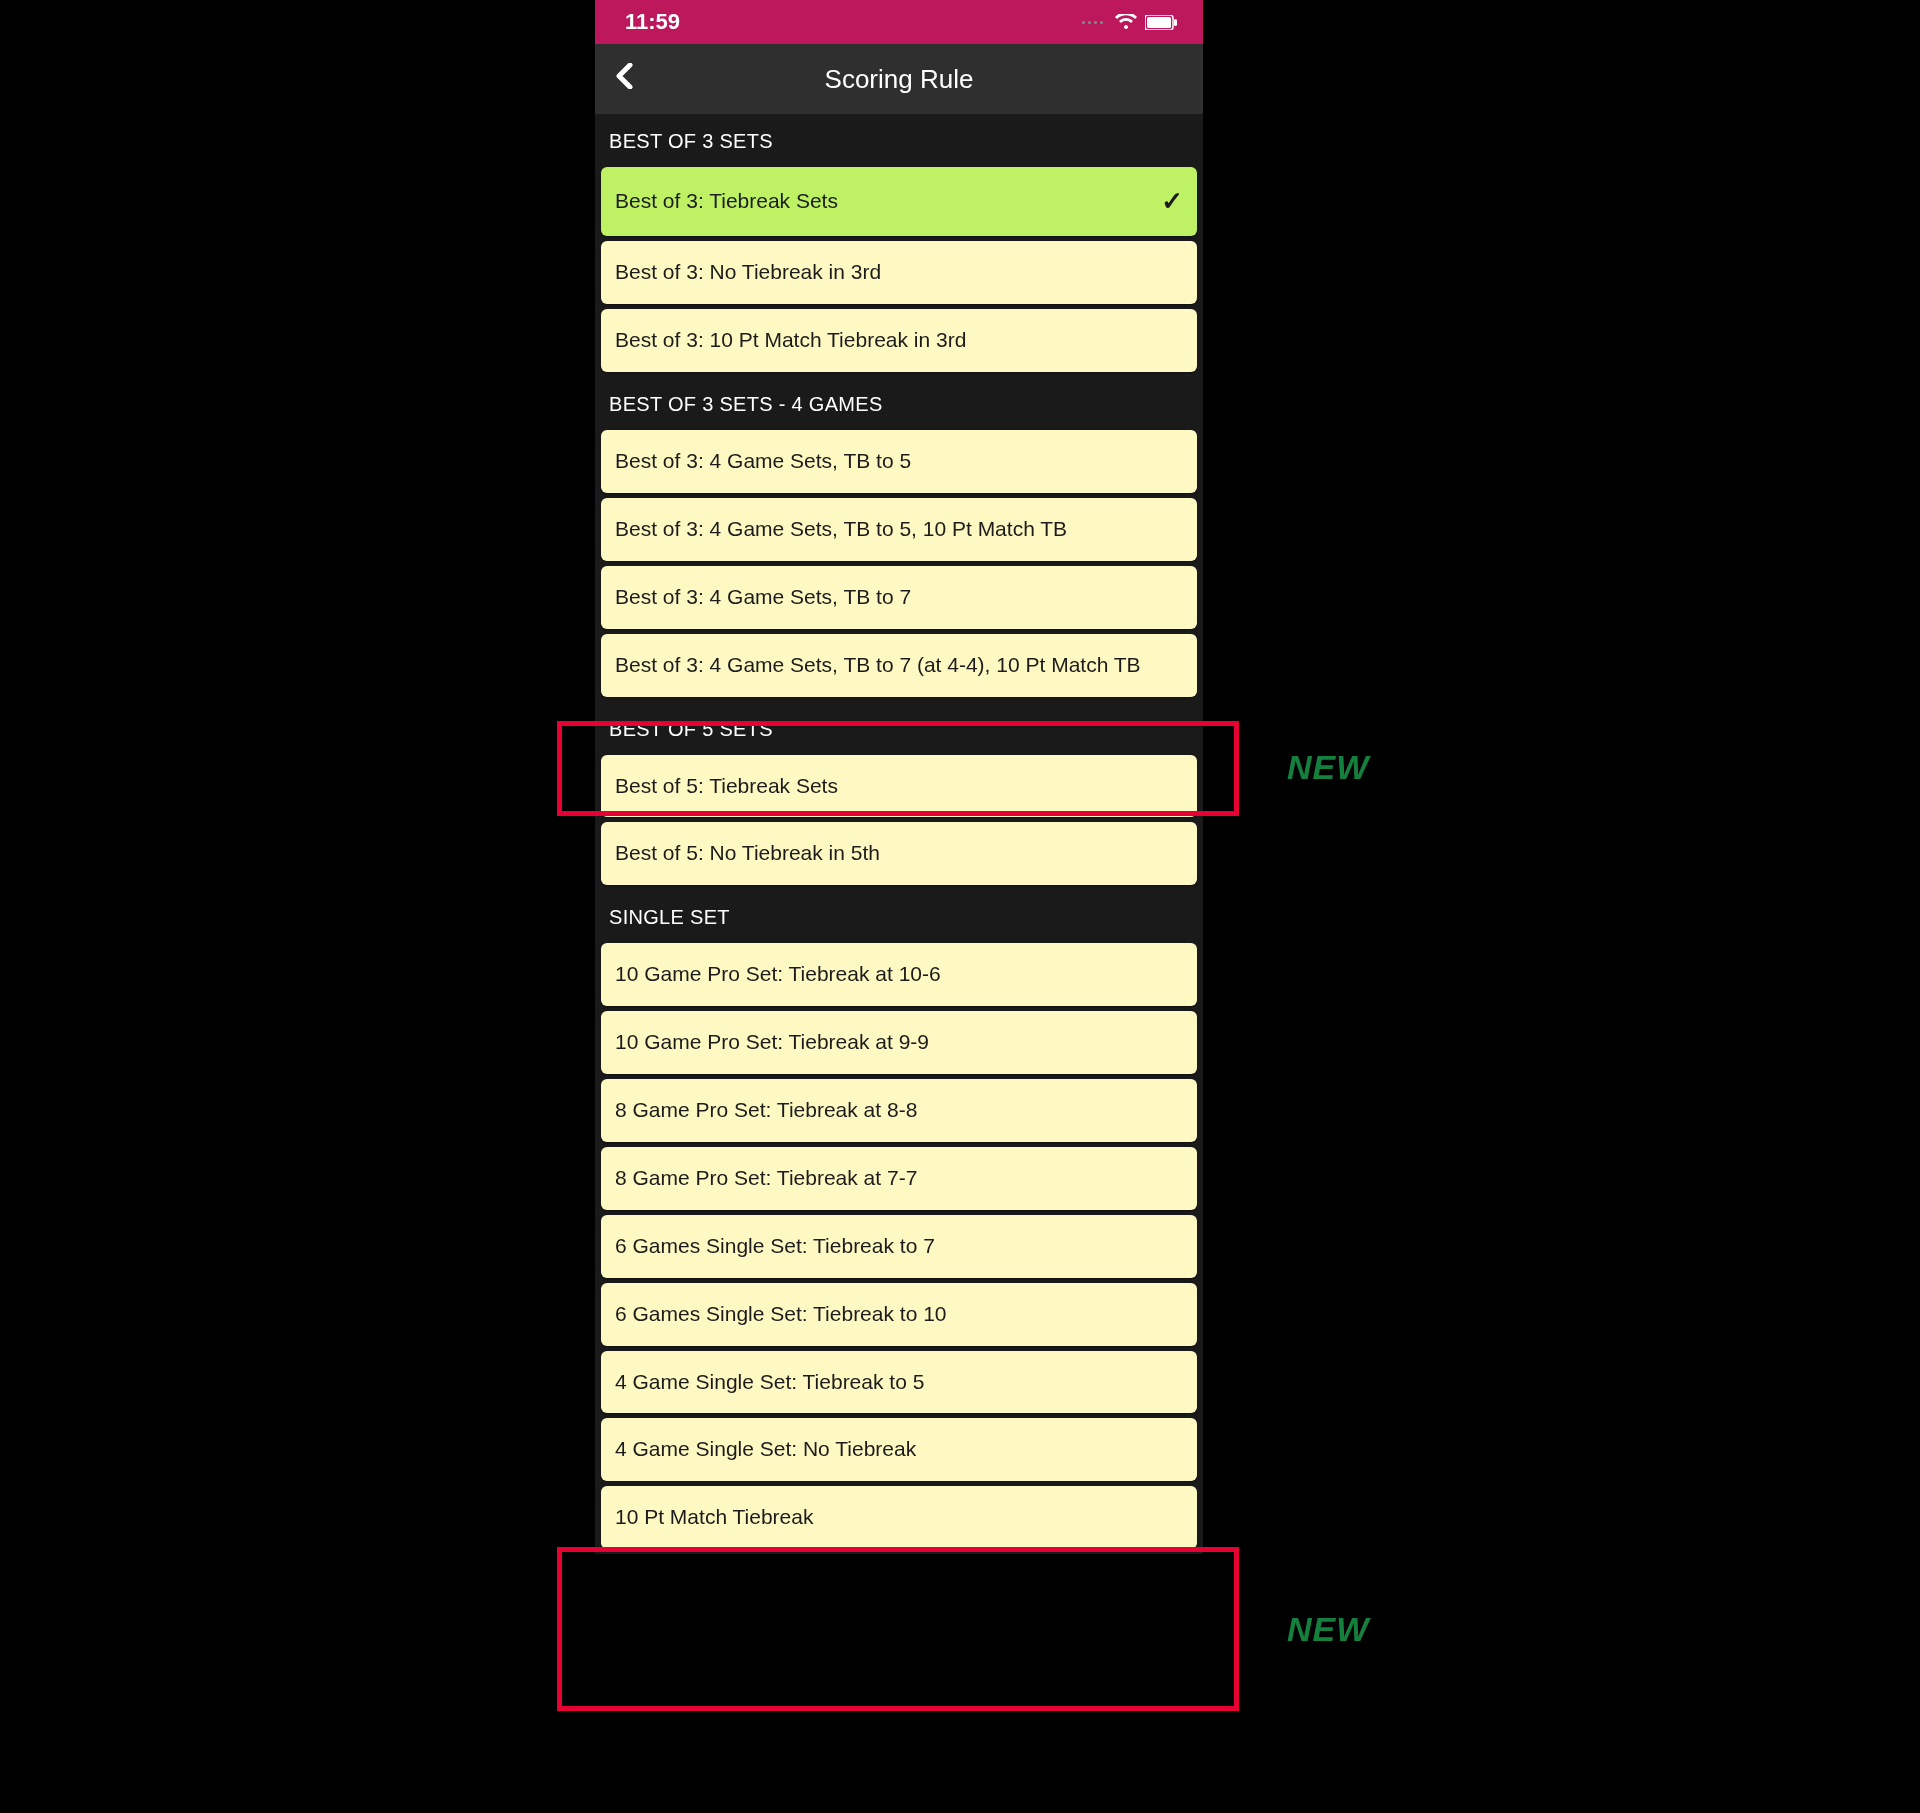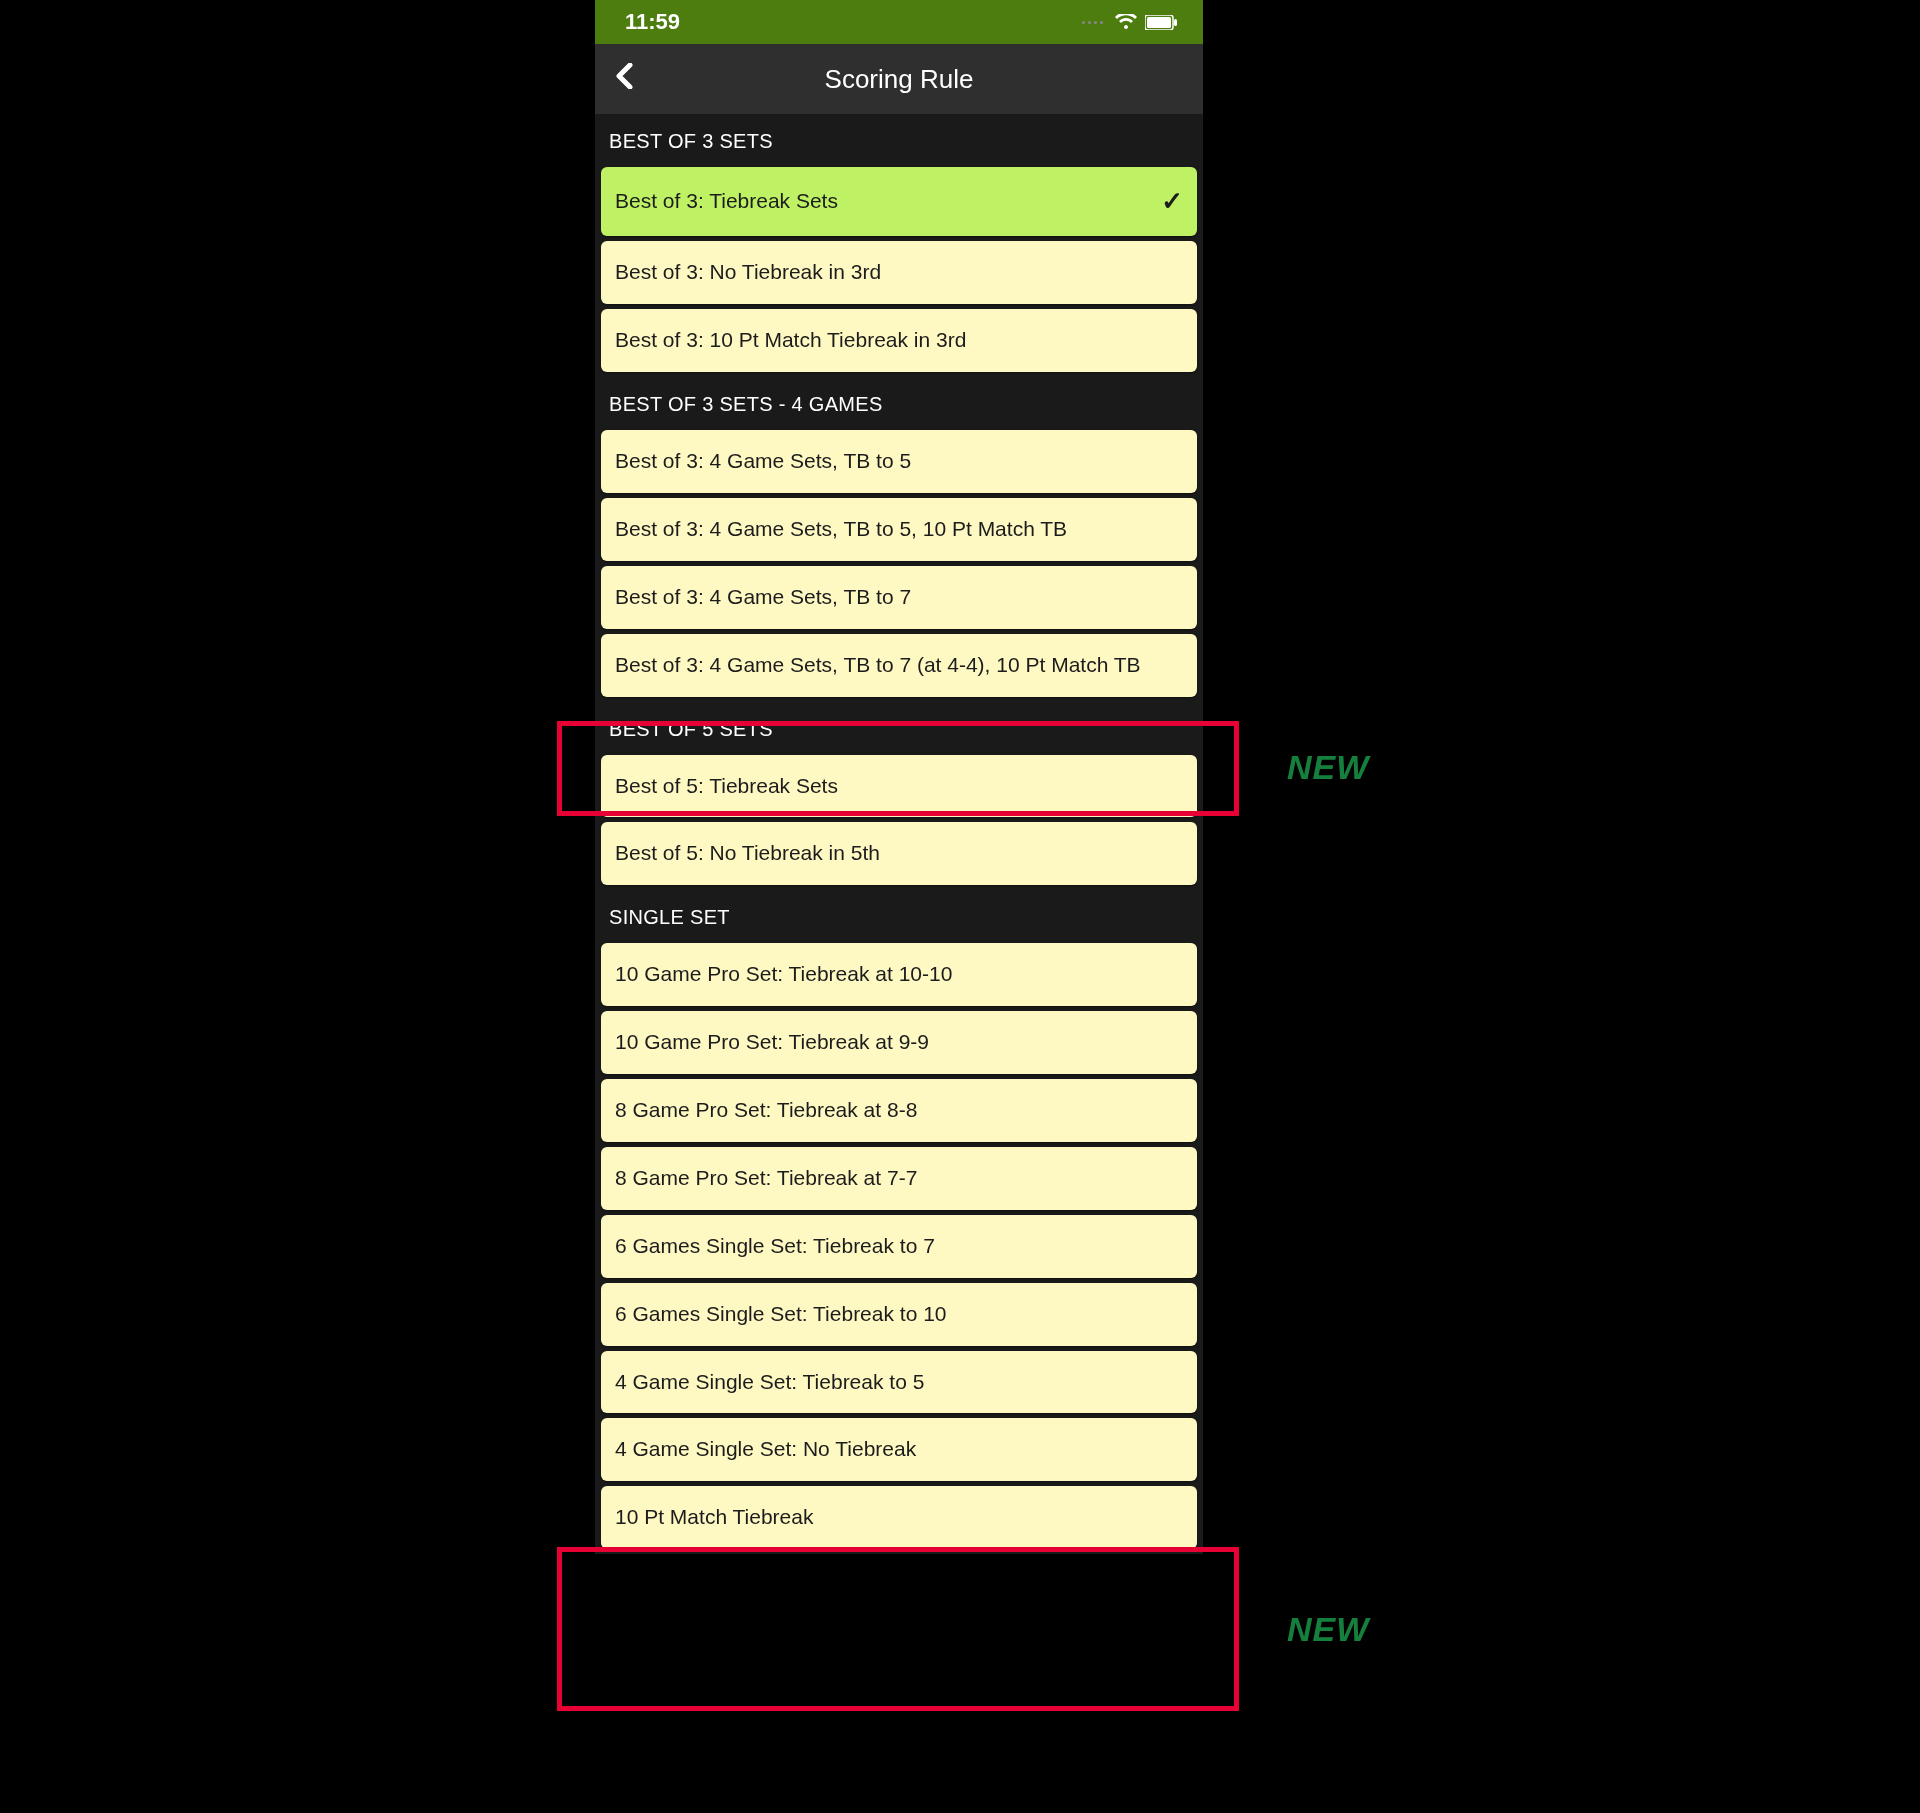--- a/index.html
+++ b/index.html
@@ -12,21 +12,21 @@
   }
   .phone {
     position: absolute;
     left: 595px;
     top: 0;
     width: 608px;
     background: #1a1a1a;
   }
   .status-bar {
     height: 44px;
-    background: #4d7c0f;
+    background: #be185d;
     display: flex;
     align-items: center;
     justify-content: space-between;
     padding: 0 26px 0 30px;
     color: #fff;
   }
   .status-time { font-size: 22px; font-weight: 600; }
   .status-right { display: flex; align-items: center; gap: 8px; }
   .dots { display:flex; gap:3px; margin-right:4px;}
   .dots span { width:3px; height:3px; border-radius:50%; background:#888;}
@@ -156,21 +156,21 @@
       </div>
       <div class="section-header">BEST OF 5 SETS</div>
       <div class="row">
         <div class="row-label">Best of 5: Tiebreak Sets</div>
       </div>
       <div class="row">
         <div class="row-label">Best of 5: No Tiebreak in 5th</div>
       </div>
       <div class="section-header">SINGLE SET</div>
       <div class="row">
-        <div class="row-label">10 Game Pro Set: Tiebreak at 10-10</div>
+        <div class="row-label">10 Game Pro Set: Tiebreak at 10-6</div>
       </div>
       <div class="row">
         <div class="row-label">10 Game Pro Set: Tiebreak at 9-9</div>
       </div>
       <div class="row">
         <div class="row-label">8 Game Pro Set: Tiebreak at 8-8</div>
       </div>
       <div class="row">
         <div class="row-label">8 Game Pro Set: Tiebreak at 7-7</div>
       </div>

